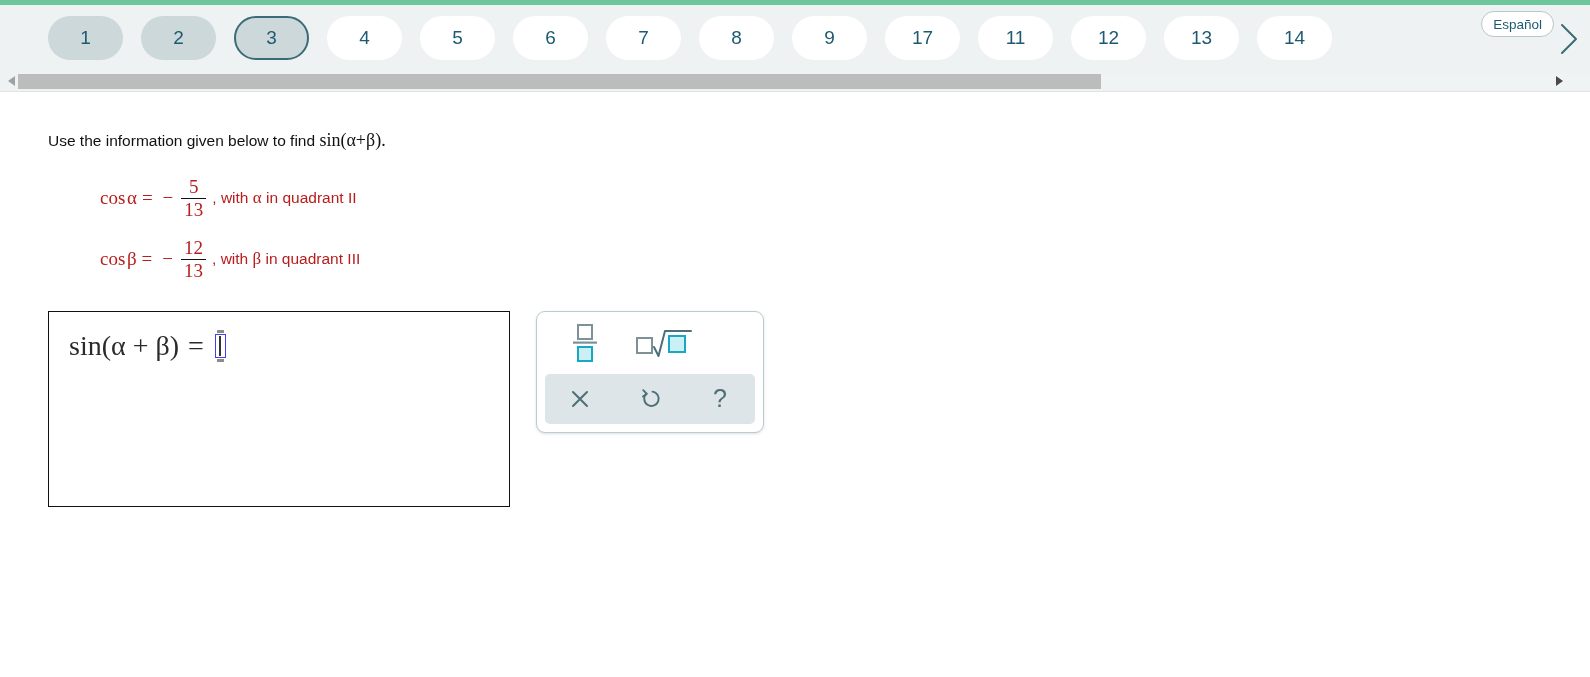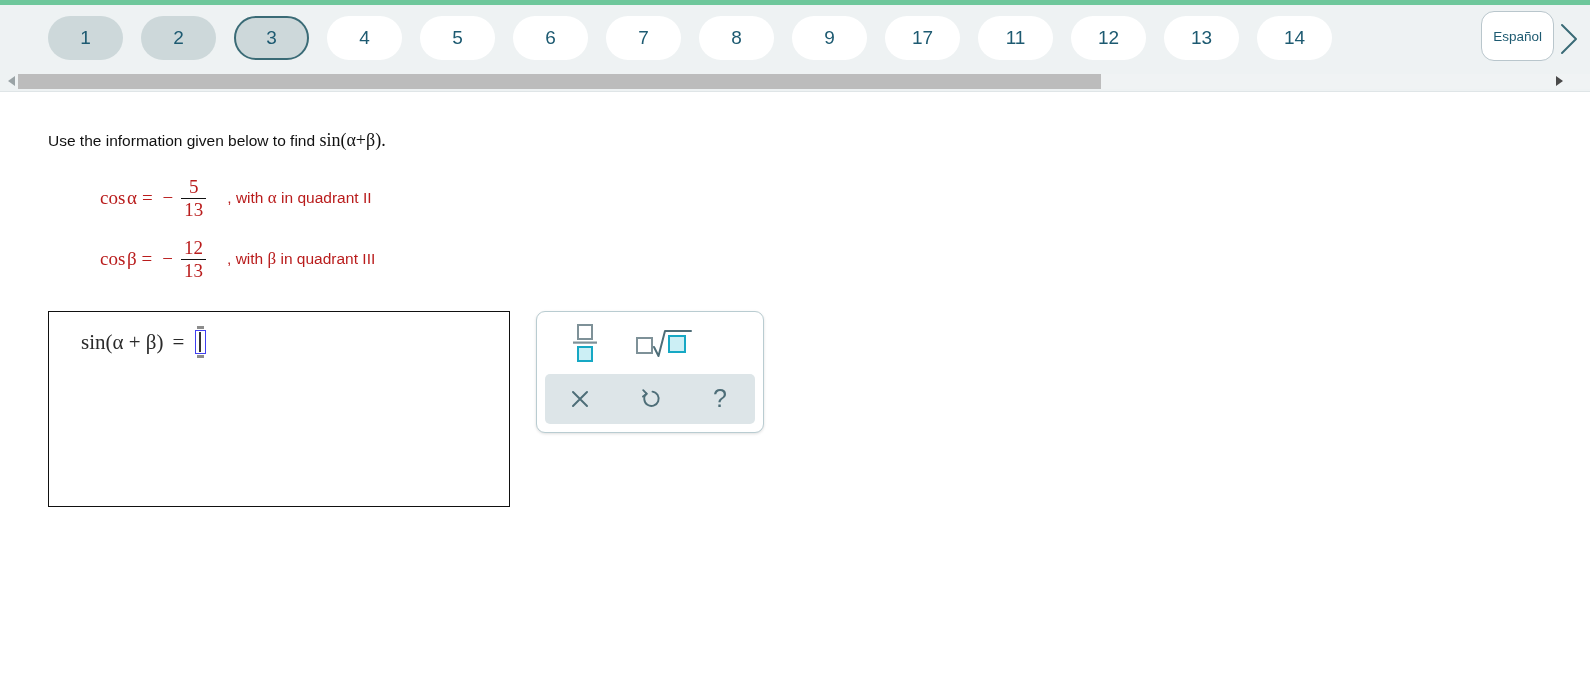--- a/index.html
+++ b/index.html
@@ -61,21 +61,21 @@
   .tab.current {
     background: #cdd8da;
     border-color: #3a6b76;
   }
 
   .espanol-btn {
     position: absolute;
     right: 36px;
     top: 6px;
     height: 24px;
-    padding: 12px 11px;
+    padding: 0 11px;
     display: flex;
     align-items: center;
     justify-content: center;
     background: #ffffff;
     border: 1px solid #b9c6cc;
     border-radius: 13px;
     color: #1d5a71;
     font-size: 13.5px;
     cursor: pointer;
     z-index: 5;
@@ -186,21 +186,21 @@
   .frac .num { padding: 0 3px; }
   .frac .bar {
     width: 100%;
     min-width: 22px;
     height: 1.4px;
     background: #111;
     margin: 1px 0;
   }
   .frac .den { padding: 0 3px; }
   .given-tail {
-    margin-left: 18px;
+    margin-left: 3px;
     font-size: 15.5px;
   }
   .given-tail .gk {
     font-family: "Liberation Serif", serif;
     font-size: 17px;
   }
 
   .note {
     font-size: 15.5px;
     color: #111111;
@@ -216,25 +216,24 @@
     width: 462px;
     height: 196px;
     border: 1px solid #111111;
     box-sizing: border-box;
     padding: 18px 0 0 20px;
     background: #ffffff;
     cursor: text;
   }
   .answer-expr {
     font-family: "Liberation Serif", serif;
-    font-size: 21px;
+    font-size: 28px;
     color: #2a2a2a;
     display: flex;
     align-items: center;
-    margin-left: 12px;
   }
   .answer-expr .eq { margin: 0 9px; }
   .input-slot {
     position: relative;
     display: inline-block;
     width: 11px;
     height: 24px;
     border: 1.6px solid #4040ef;
     box-sizing: border-box;
     margin-left: 2px;

